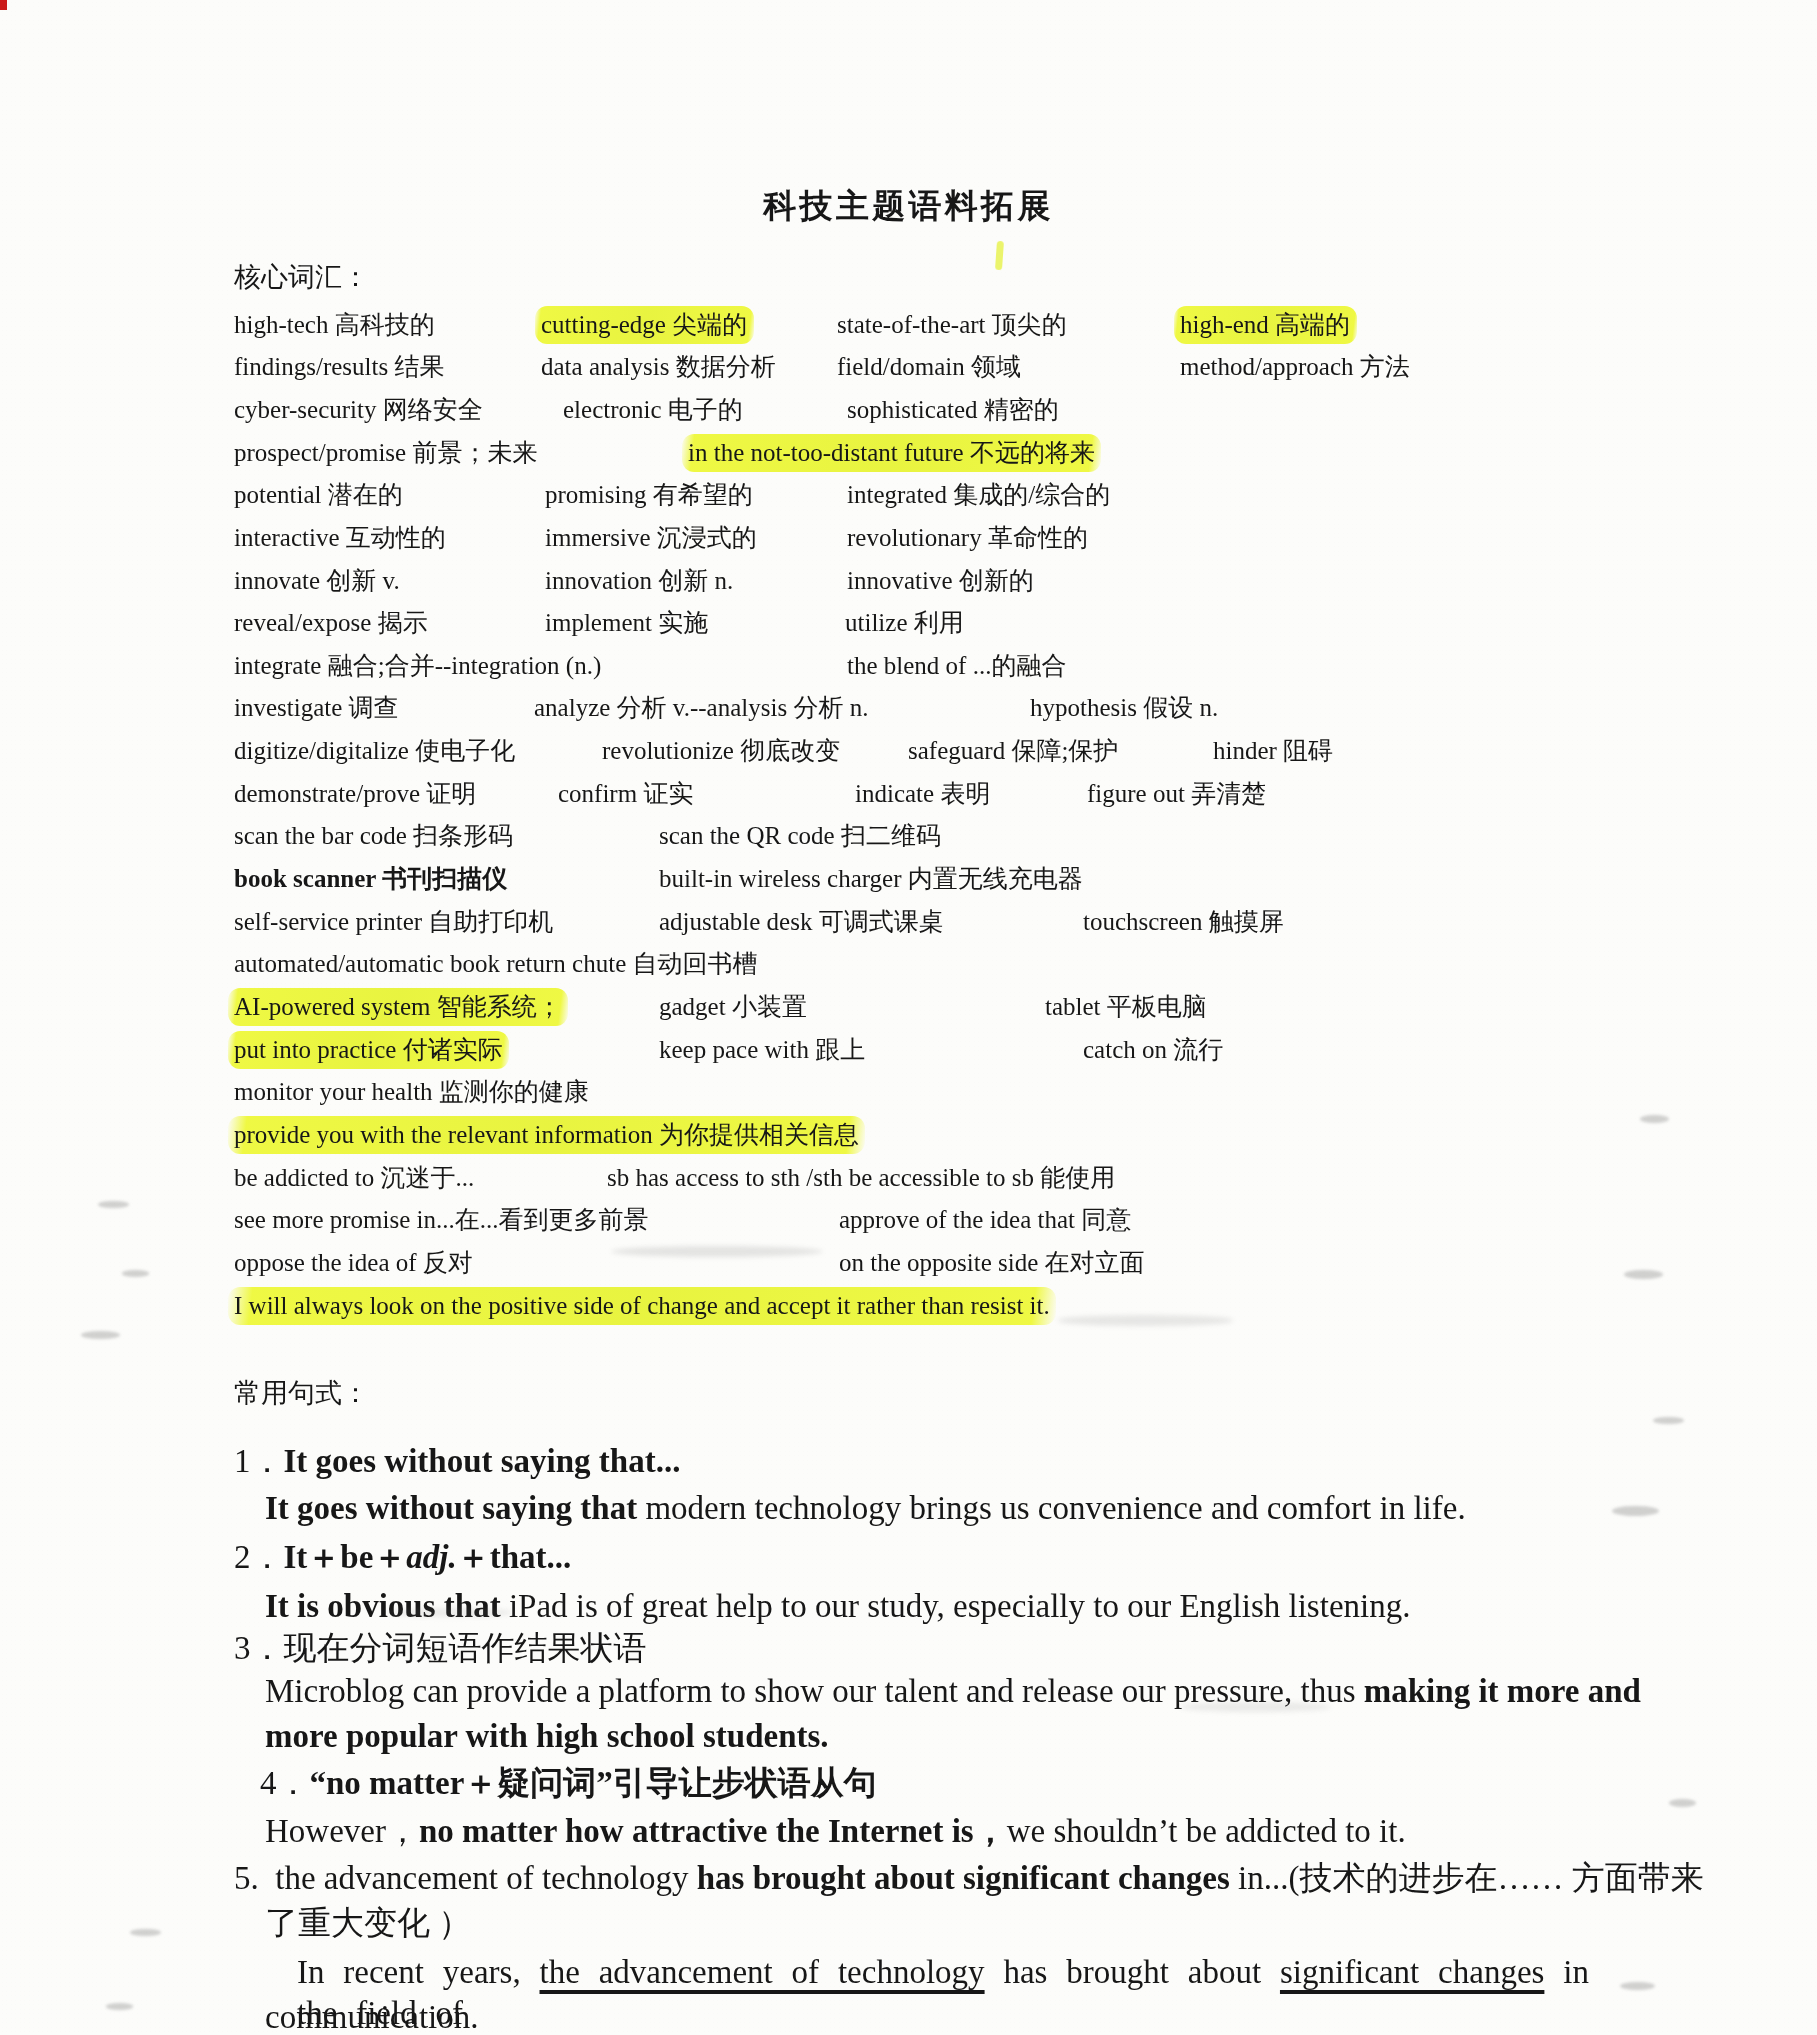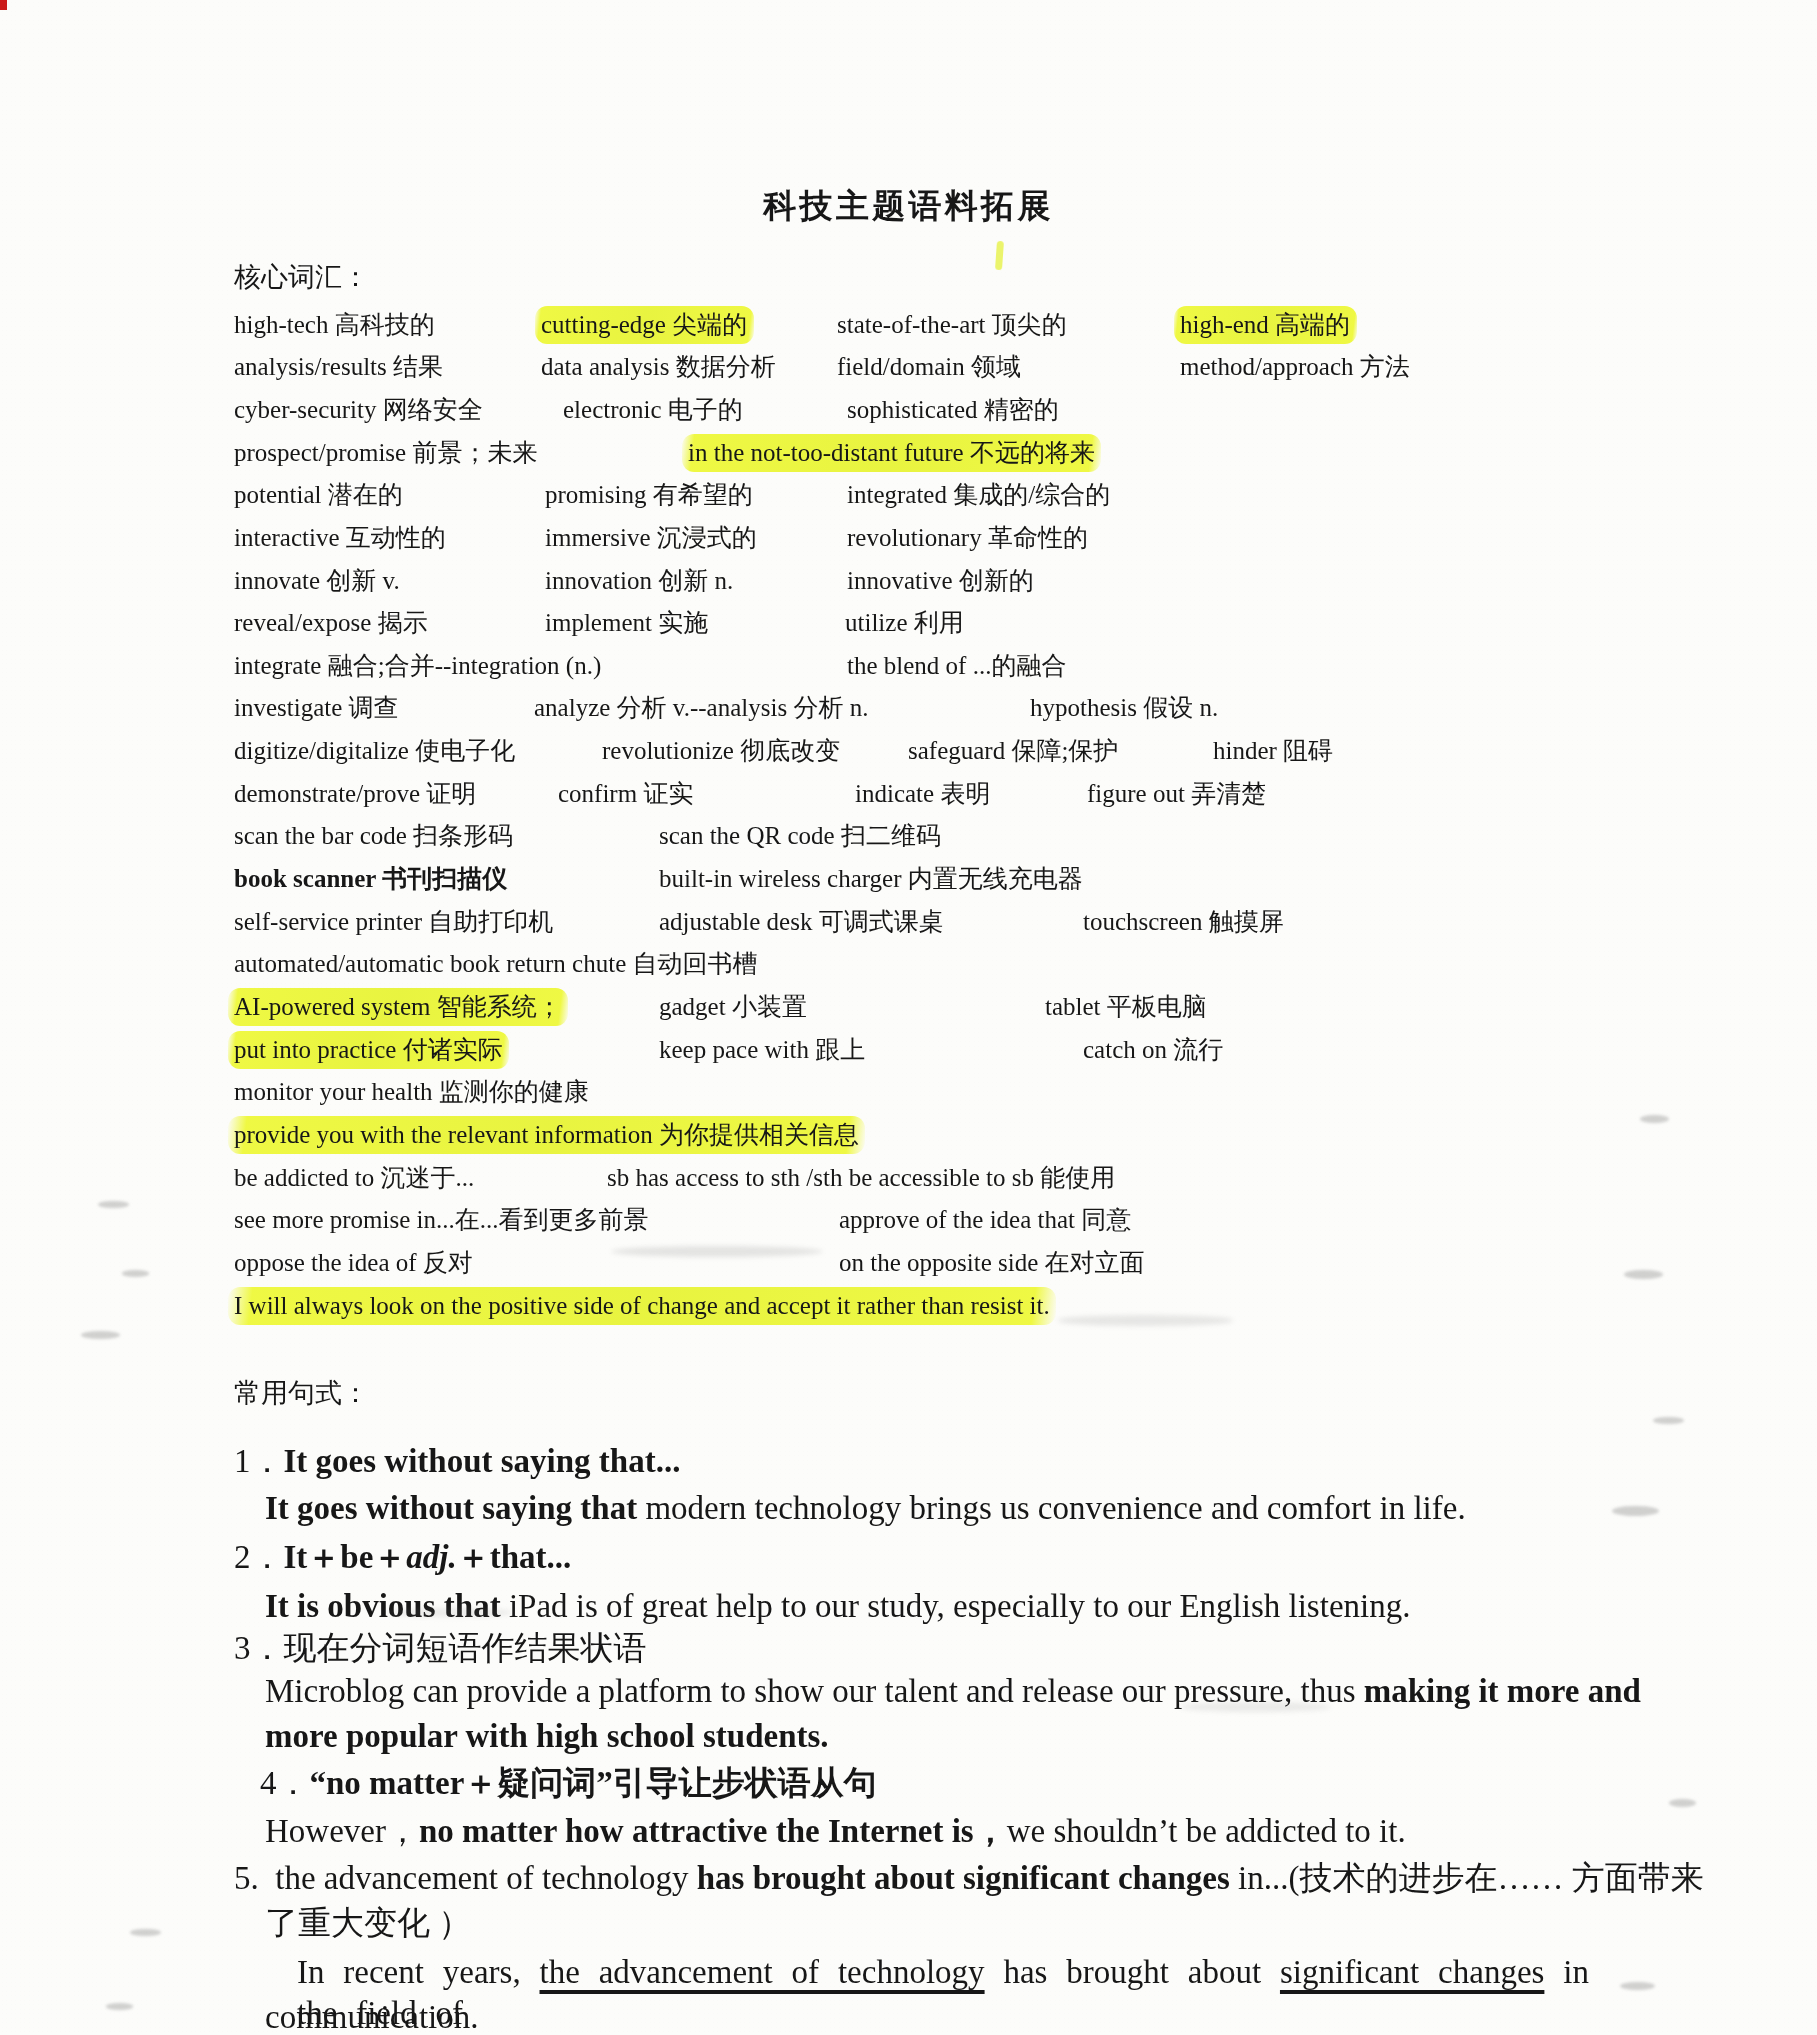--- a/index.html
+++ b/index.html
@@ -64,21 +64,21 @@
 
   <div class="heading" id="h-core">核心词汇：</div>
   <div id="vocab-rows">
       <div class="vrow" style="top: 309px;">
         <span class="vcell" style="left: 234px;">high-tech 高科技的</span>
         <span class="vcell hl" style="left: 541px;">cutting-edge 尖端的</span>
         <span class="vcell" style="left: 837px;">state-of-the-art 顶尖的</span>
         <span class="vcell hl" style="left: 1180px;">high-end 高端的</span>
       </div>
       <div class="vrow" style="top: 351px;">
-        <span class="vcell" style="left: 234px;">analysis/results 结果</span>
+        <span class="vcell" style="left: 234px;">findings/results 结果</span>
         <span class="vcell" style="left: 541px;">data analysis 数据分析</span>
         <span class="vcell" style="left: 837px;">field/domain 领域</span>
         <span class="vcell" style="left: 1180px;">method/approach 方法</span>
       </div>
       <div class="vrow" style="top: 394px;">
         <span class="vcell" style="left: 234px;">cyber-security 网络安全</span>
         <span class="vcell" style="left: 563px;">electronic 电子的</span>
         <span class="vcell" style="left: 847px;">sophisticated 精密的</span>
       </div>
       <div class="vrow" style="top: 437px;">

